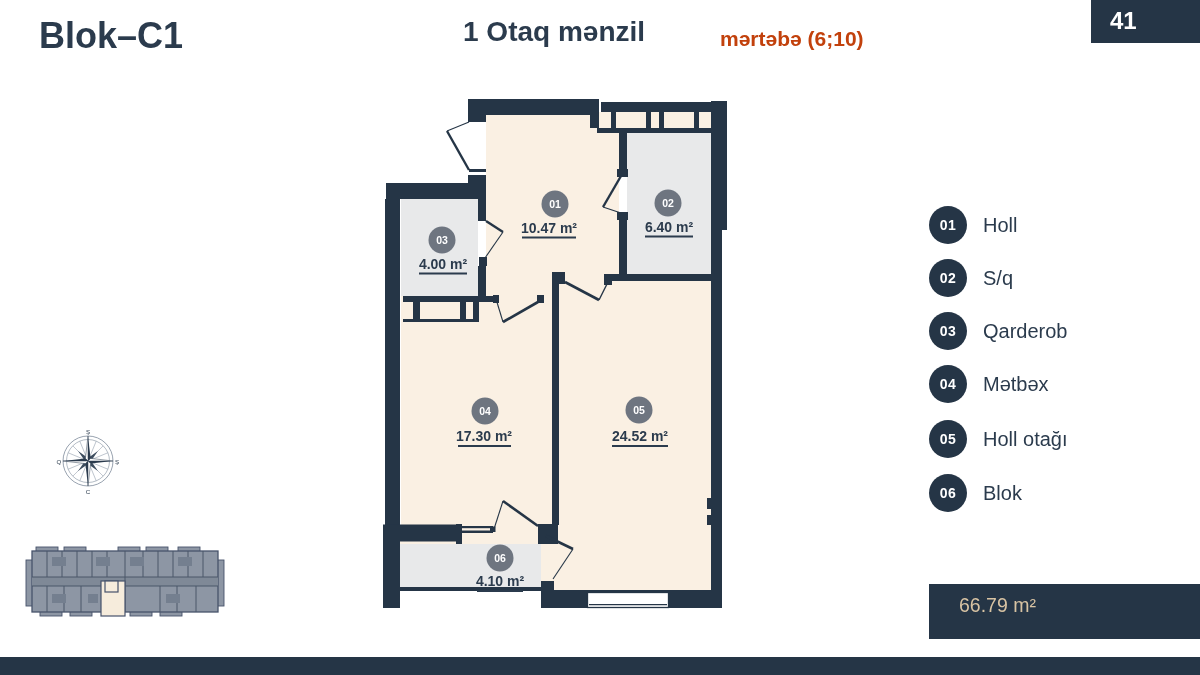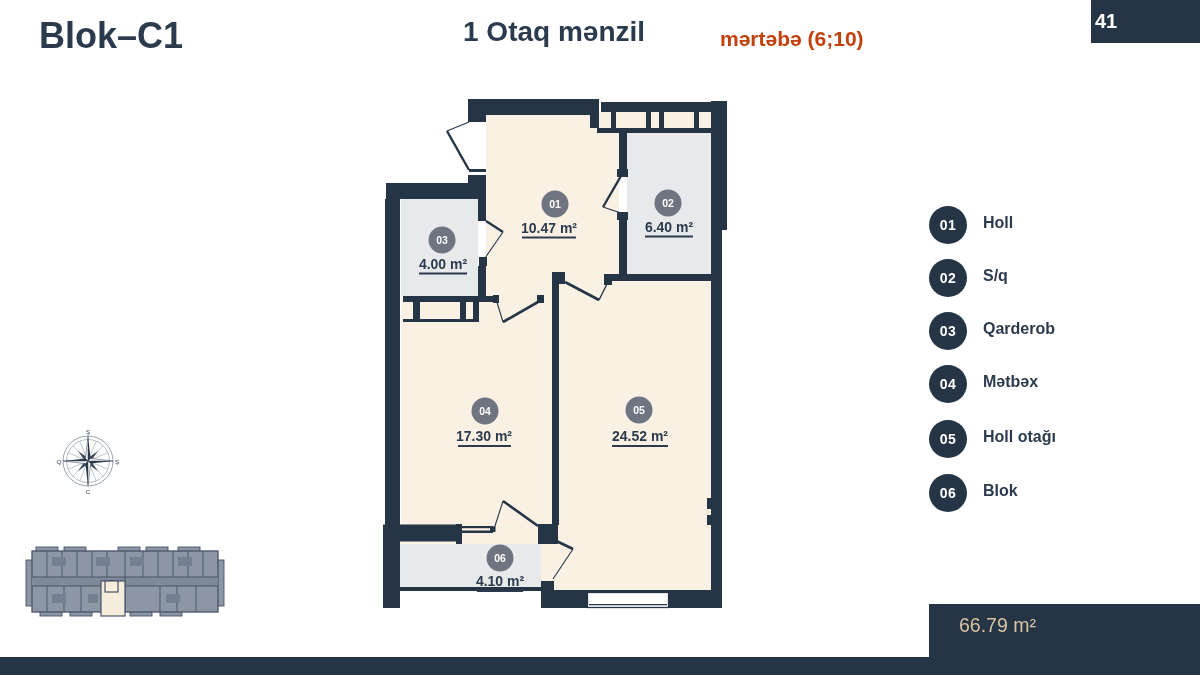--- a/index.html
+++ b/index.html
@@ -2,26 +2,26 @@
 <html><head>
 <meta charset="utf-8">
 <style>
   html,body{margin:0;padding:0;width:1200px;height:675px;background:#ffffff;overflow:hidden;
     font-family:"Liberation Sans", sans-serif;}
   .abs{position:absolute;}
   #blok{left:27px;top:15px;font-size:36px;font-weight:700;color:#2b3b4d;letter-spacing:0px;margin-left:12px;}
   #title{left:463px;top:16px;font-size:28px;font-weight:700;color:#2b3b4d;}
   #sub{left:720px;top:27px;font-size:21px;font-weight:700;color:#c2410c;}
   #num41{left:1091px;top:0;width:109px;height:43px;background:#253546;color:#ffffff;
-    font-size:20px;font-weight:700;line-height:42px;padding-left:4px;box-sizing:border-box;}
+    font-size:24px;font-weight:700;line-height:42px;padding-left:19px;box-sizing:border-box;}
   .leg{left:929px;width:271px;height:38px;}
   .lc{position:absolute;left:0;top:0;width:38px;height:38px;border-radius:50%;background:#253546;
     color:#fff;font-size:14px;font-weight:700;text-align:center;line-height:38px;letter-spacing:0.5px;}
-  .lt{position:absolute;left:54px;top:8px;font-size:16px;font-weight:700;color:#2b3b4d;}
-  #area{left:929px;top:604px;width:271px;height:55px;background:#253546;color:#d8c3a3;
+  .lt{position:absolute;left:54px;top:8px;font-size:20px;font-weight:400;color:#2b3b4d;}
+  #area{left:929px;top:584px;width:271px;height:55px;background:#253546;color:#d8c3a3;
     font-size:19.5px;line-height:43px;padding-left:30px;box-sizing:border-box;font-weight:400;}
   #botbar{left:0;top:657px;width:1200px;height:18px;background:#253546;}
 </style>
 </head>
 <body>
 <div class="abs" id="blok">Blok–C1</div>
 <div class="abs" id="title">1 Otaq mənzil</div>
 <div class="abs" id="sub">mərtəbə (6;10)</div>
 <div class="abs" id="num41">41</div>
 

